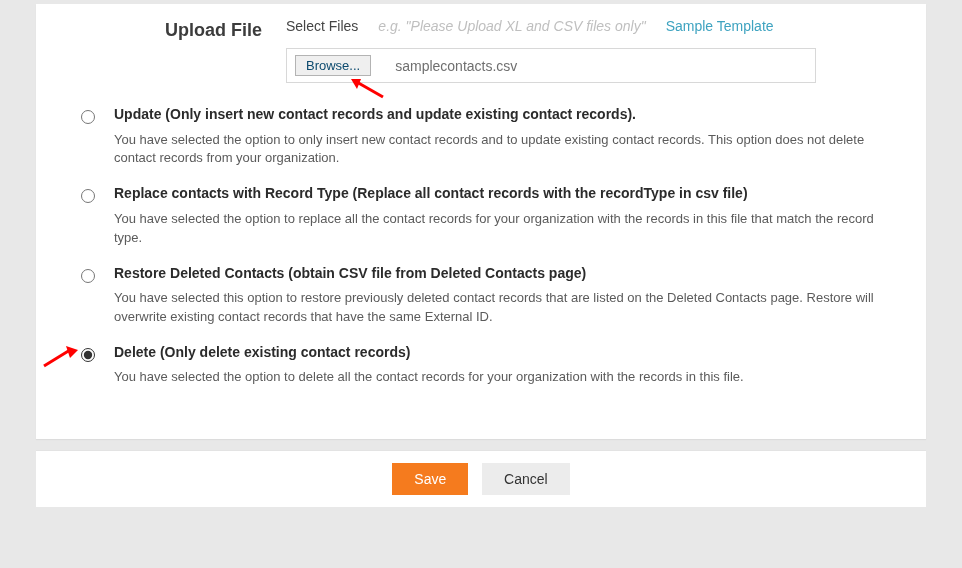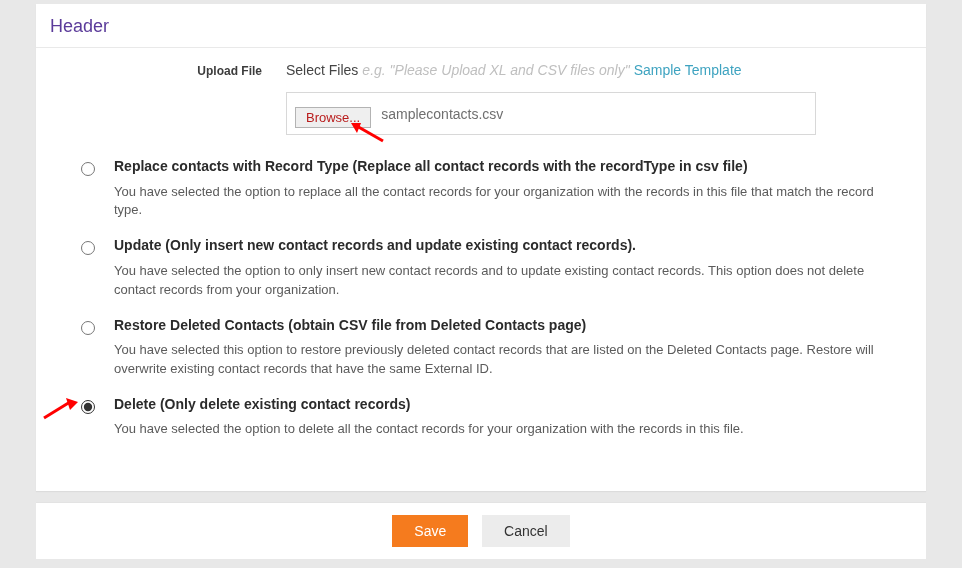--- a/index.html
+++ b/index.html
@@ -36,55 +36,54 @@
     display: flex;
     align-items: flex-start;
     margin-bottom: 10px;
   }
   .form-label {
     width: 210px;
     text-align: right;
     padding-right: 24px;
     font-weight: bold;
     color: #3c3c3c;
-    font-size: 12px;
+    font-size: 18px;
     padding-top: 2px;
   }
   .form-field {
     flex: 1;
   }
   .select-line {
     display: flex;
     align-items: baseline;
-    gap: 4px;
+    gap: 20px;
     margin-bottom: 14px;
   }
   .select-files { color: #444; }
   .placeholder-hint { color: #bfbfbf; font-style: italic; }
   .sample-link { color: #3ea3c0; cursor: pointer; text-align: center; }
   .file-box {
     border: 1px solid #d8d8d8;
     padding: 6px 8px;
     display: flex;
     align-items: center;
     gap: 10px;
     width: 530px;
     position: relative;
   }
   .browse-btn {
     background: #efefef;
     border: 1px solid #b3b3b3;
     padding: 2px 10px;
     font-size: 13px;
-    color: #b91c1c;
+    color: #0c4a6e;
     font-family: inherit;
     cursor: pointer;
-    margin-top: 8px;
-  }
-  .filename { color: #6f6f6f; }
+  }
+  .filename { color: #6f6f6f; margin-left: 14px; }
   .arrow {
     position: absolute;
     width: 40px;
     height: 24px;
     pointer-events: none;
     overflow: visible;
   }
   .arrow svg { overflow: visible; }
   .arrow-file { left: 60px; top: 28px; }
 
@@ -136,23 +135,20 @@
   }
   .btn-save { background: #f57b1e; color: #fff; margin-right: 10px; }
   .btn-cancel { background: #ececec; color: #333; }
 </style>
 </head>
 <body>
 
 <div class="outer-wrap">
   <div class="card">
 
-    <div class="header-row">
-      <span class="header-title">Header</span>
-    </div>
 
     <div class="form-body">
 
       <div class="form-row">
         <div class="form-label">Upload File</div>
         <div class="form-field">
           <div class="select-line">
             <span class="select-files">Select Files</span>
             <span class="placeholder-hint">e.g. "Please Upload XL and CSV files only"</span>
             <span class="sample-link">Sample Template</span>
@@ -168,29 +164,29 @@
             </div>
           </div>
         </div>
       </div>
 
       <div class="form-row options-block">
         <div class="form-field" id="options-container">
             <div class="opt-row">
               <div class="opt-radio-cell"><input type="radio" name="upload-option" style=""></div>
               <div class="opt-text-cell">
+                <div class="opt-title">Update (Only insert new contact records and update existing contact records).</div>
+                <div class="opt-desc">You have selected the option to only insert new contact records and to update existing contact records. This option does not delete contact records from your organization.</div>
+              </div>
+            </div>
+            <div class="opt-row">
+              <div class="opt-radio-cell"><input type="radio" name="upload-option" style=""></div>
+              <div class="opt-text-cell">
                 <div class="opt-title">Replace contacts with Record Type (Replace all contact records with the recordType in csv file)</div>
                 <div class="opt-desc">You have selected the option to replace all the contact records for your organization with the records in this file that match the record type.</div>
-              </div>
-            </div>
-            <div class="opt-row">
-              <div class="opt-radio-cell"><input type="radio" name="upload-option" style=""></div>
-              <div class="opt-text-cell">
-                <div class="opt-title">Update (Only insert new contact records and update existing contact records).</div>
-                <div class="opt-desc">You have selected the option to only insert new contact records and to update existing contact records. This option does not delete contact records from your organization.</div>
               </div>
             </div>
             <div class="opt-row">
               <div class="opt-radio-cell"><input type="radio" name="upload-option" style=""></div>
               <div class="opt-text-cell">
                 <div class="opt-title">Restore Deleted Contacts (obtain CSV file from Deleted Contacts page)</div>
                 <div class="opt-desc">You have selected this option to restore previously deleted contact records that are listed on the Deleted Contacts page. Restore will overwrite existing contact records that have the same External ID.</div>
               </div>
             </div>
             <div class="opt-row">

